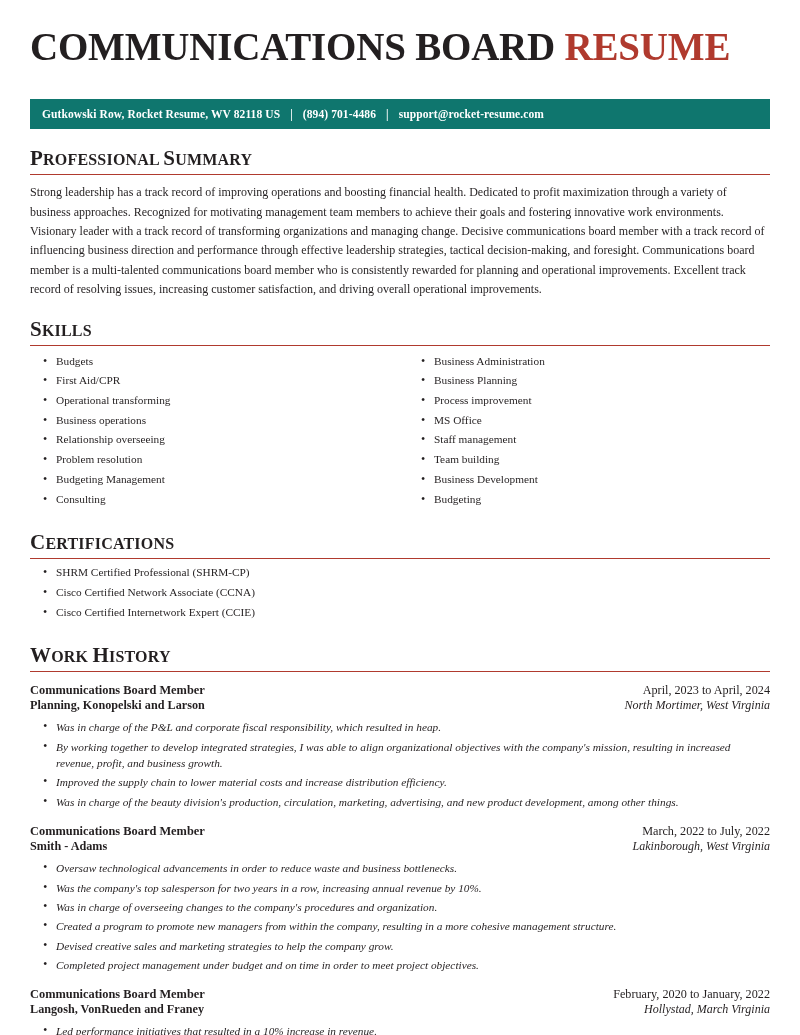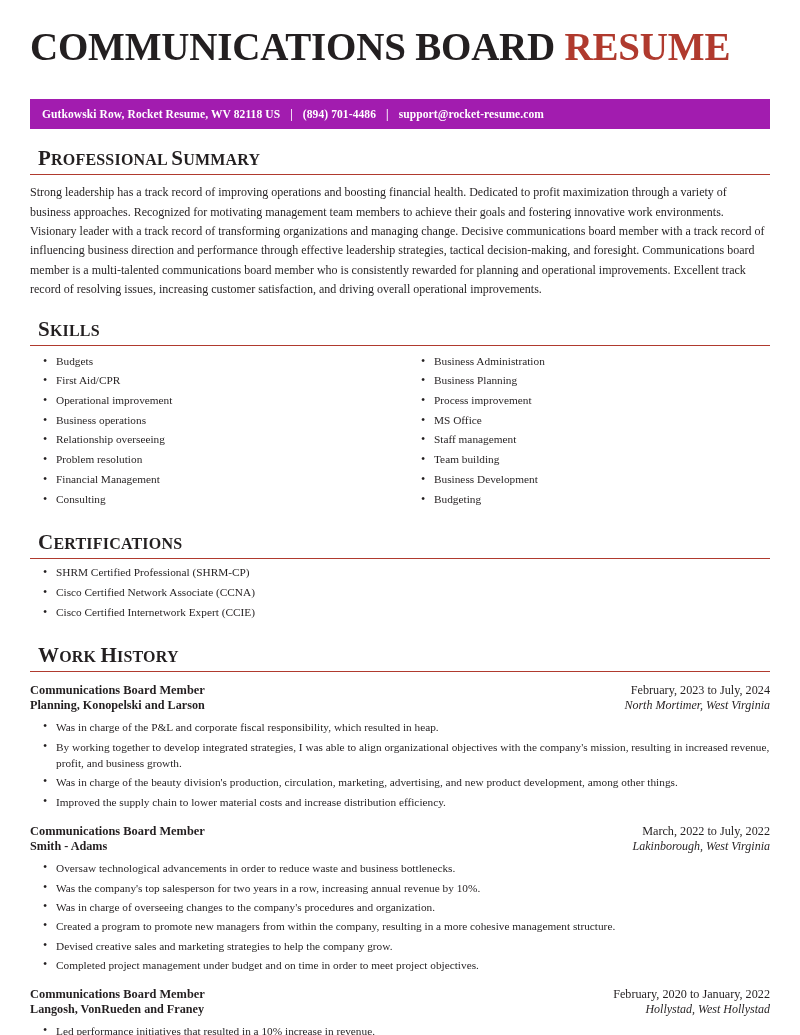--- a/index.html
+++ b/index.html
@@ -25,42 +25,42 @@
     font-weight: bold;
     letter-spacing: -0.2px;
     line-height: 1.08;
     margin: 4px 0 16px 0;
     white-space: nowrap;
   }
   .doc-title .accent {
     color: #b03a2e;
   }
   .contact-bar {
-    background: #a21caf;
+    background: #0f766e;
     color: #ffffff;
     font-size: 11.5px;
     font-weight: bold;
     padding: 9px 12px;
     letter-spacing: 0.1px;
     margin-top: 31px;
   }
   .contact-bar .sep {
     display: inline-block;
     padding: 0 7px;
     font-weight: bold;
   }
   
   .section {
     margin-top: 17px;
   }
   .section-title {
     font-size: 21px;
     font-weight: bold;
     letter-spacing: 0.2px;
-    margin: 0 0 3px 8px;
+    margin: 0 0 3px 0;
     text-transform: none;
   }
   .section-title .sc {
     font-size: 16px;
   }
   .rule {
     border: none;
     border-top: 1.3px solid #b03a2e;
     margin: 0 0 8px 0;
   }
@@ -124,20 +124,21 @@
   .job-location {
     font-size: 12px;
     font-style: italic;
   }
   .job ul.bullets {
     margin-top: 6px;
   }
   .job ul.bullets li {
     line-height: 1.45;
     padding-bottom: 3px;
+    font-style: italic;
   }
 </style>
 </head>
 <body>
 
 <div class="page">
 
   <div class="doc-title">
     <span>COMMUNICATIONS BOARD </span><span class="accent">RESUME</span>
   </div>
@@ -157,25 +158,25 @@
   </div>
 
   <div class="section">
     <div class="section-title"><span>S</span><span class="sc">KILLS</span></div>
     <hr class="rule">
     <div class="skills-cols">
       <div class="skills-col">
         <ul class="bullets">
           <li>Budgets</li>
           <li>First Aid/CPR</li>
-          <li>Operational improvement</li>
+          <li>Operational transforming</li>
           <li>Business operations</li>
           <li>Relationship overseeing</li>
           <li>Problem resolution</li>
-          <li>Financial Management</li>
+          <li>Budgeting Management</li>
           <li>Consulting</li>
         </ul>
       </div>
       <div class="skills-col">
         <ul class="bullets">
           <li>Business Administration</li>
           <li>Business Planning</li>
           <li>Process improvement</li>
           <li>MS Office</li>
           <li>Staff management</li>
@@ -197,31 +198,31 @@
     </ul>
   </div>
 
   <div class="section">
     <div class="section-title"><span>W</span><span class="sc">ORK </span><span>H</span><span class="sc">ISTORY</span></div>
     <hr class="rule">
 
     <div class="job">
       <div class="job-row">
         <span class="job-title">Communications Board Member</span>
-        <span class="job-dates">February, 2023 to July, 2024</span>
+        <span class="job-dates">April, 2023 to April, 2024</span>
       </div>
       <div class="job-row">
         <span class="job-company">Planning, Konopelski and Larson</span>
         <span class="job-location">North Mortimer, West Virginia</span>
       </div>
       <ul class="bullets">
         <li>Was in charge of the P&amp;L and corporate fiscal responsibility, which resulted in heap.</li>
         <li>By working together to develop integrated strategies, I was able to align organizational objectives with the company's mission, resulting in increased revenue, profit, and business growth.</li>
+        <li>Improved the supply chain to lower material costs and increase distribution efficiency.</li>
         <li>Was in charge of the beauty division's production, circulation, marketing, advertising, and new product development, among other things.</li>
-        <li>Improved the supply chain to lower material costs and increase distribution efficiency.</li>
       </ul>
     </div>
 
     <div class="job">
       <div class="job-row">
         <span class="job-title">Communications Board Member</span>
         <span class="job-dates">March, 2022 to July, 2022</span>
       </div>
       <div class="job-row">
         <span class="job-company">Smith - Adams</span>
@@ -237,21 +238,21 @@
       </ul>
     </div>
 
     <div class="job">
       <div class="job-row">
         <span class="job-title">Communications Board Member</span>
         <span class="job-dates">February, 2020 to January, 2022</span>
       </div>
       <div class="job-row">
         <span class="job-company">Langosh, VonRueden and Franey</span>
-        <span class="job-location">Hollystad, West Hollystad</span>
+        <span class="job-location">Hollystad, March Virginia</span>
       </div>
       <ul class="bullets">
         <li>Led performance initiatives that resulted in a 10% increase in revenue.</li>
         <li>Used SEO strategies to create and launch marketing campaigns like beauty, electronics, and grocery packages.</li>
 
       </ul>
     </div>
   </div>
 
 </div>

